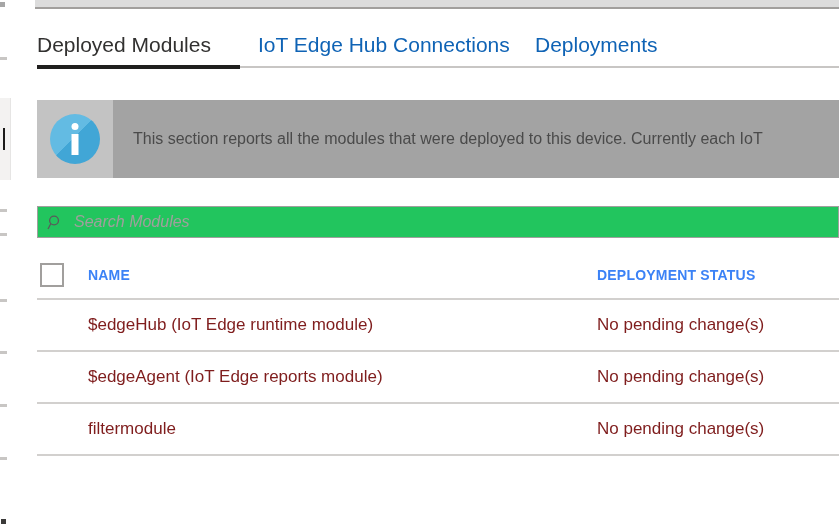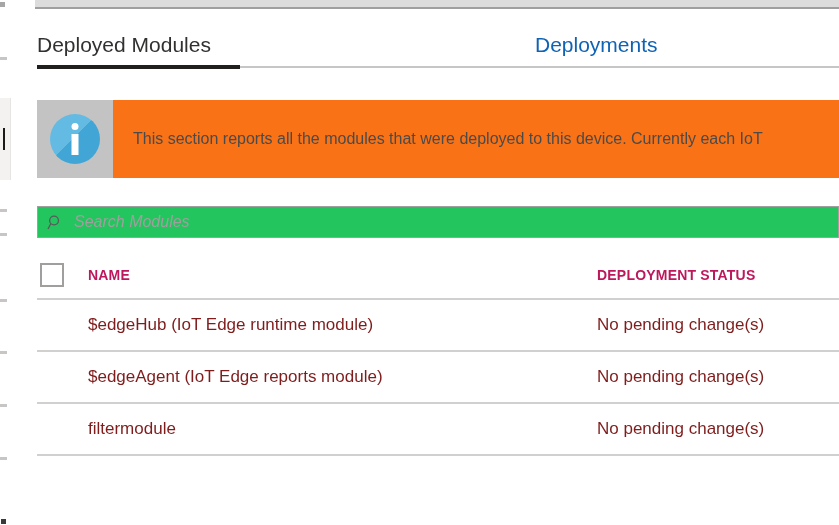--- a/index.html
+++ b/index.html
@@ -106,21 +106,21 @@
     height: 4px;
     background: #201f1e;
   }
 
   
   #info-banner {
     position: absolute;
     left: 0; top: 100px;
     right: 0;
     height: 78px;
-    background: #f97316;
+    background: #a3a3a3;
     display: flex;
     align-items: stretch;
     overflow: hidden;
   }
   #info-icon-box {
     width: 76px;
     background: #c3c3c3;
     display: flex;
     align-items: center;
     justify-content: center;
@@ -228,21 +228,21 @@
     flex: 0 0 509px;
   }
   .col-status {
     flex: 1;
   }
   #table-header .col-name,
   #table-header .col-status {
     font-size: 14px;
     font-weight: bold;
     letter-spacing: 0.2px;
-    color: #be185d;
+    color: #3b82f6;
   }
   .row.data .col-name,
   .row.data .col-status {
     font-size: 17px;
     color: #7f1d1d;
   }
 </style>
 </head>
 <body>
 
@@ -261,20 +261,23 @@
 
 <div id="content">
 
   <div id="tab-bar">
     <div id="tab-underline-rest"></div>
     <div id="tab-underline-active"></div>
 
     <div class="tab active">
       <span>Deployed Modules</span>
     </div>
+    <div class="tab link" id="tab-connections">
+      <span>IoT Edge Hub Connections</span>
+    </div>
     <div class="tab link" id="tab-deployments">
       <span>Deployments</span>
     </div>
   </div>
 
   <div id="info-banner">
     <div id="info-icon-box">
       <div id="info-icon-circle">
         <div id="info-icon-dot"></div>
         <div id="info-icon-stem"></div>

